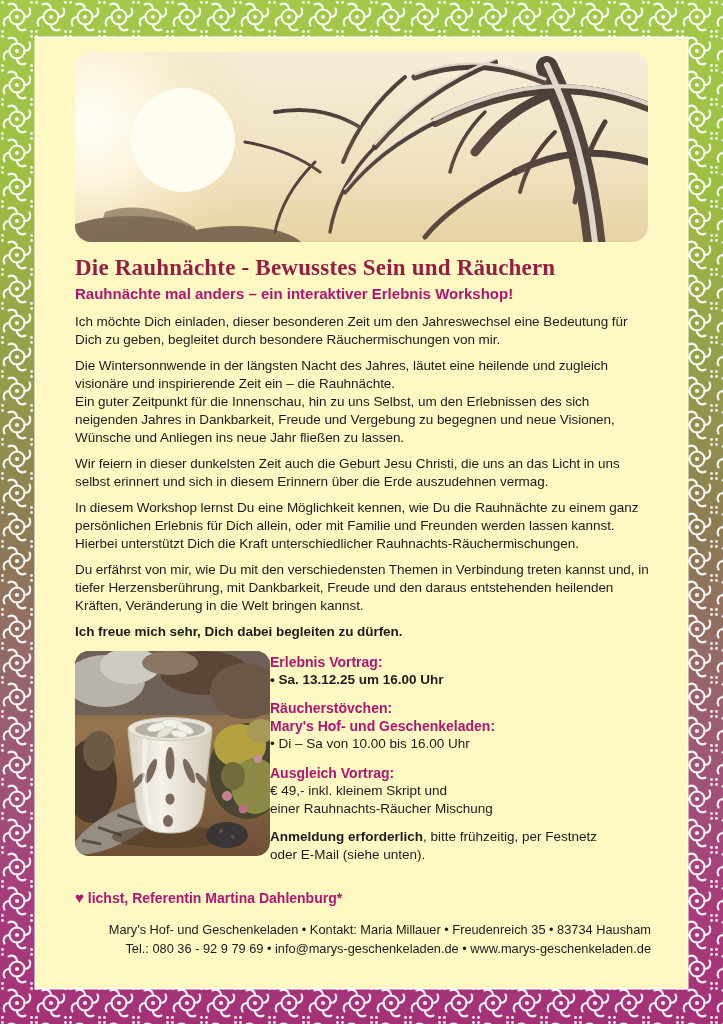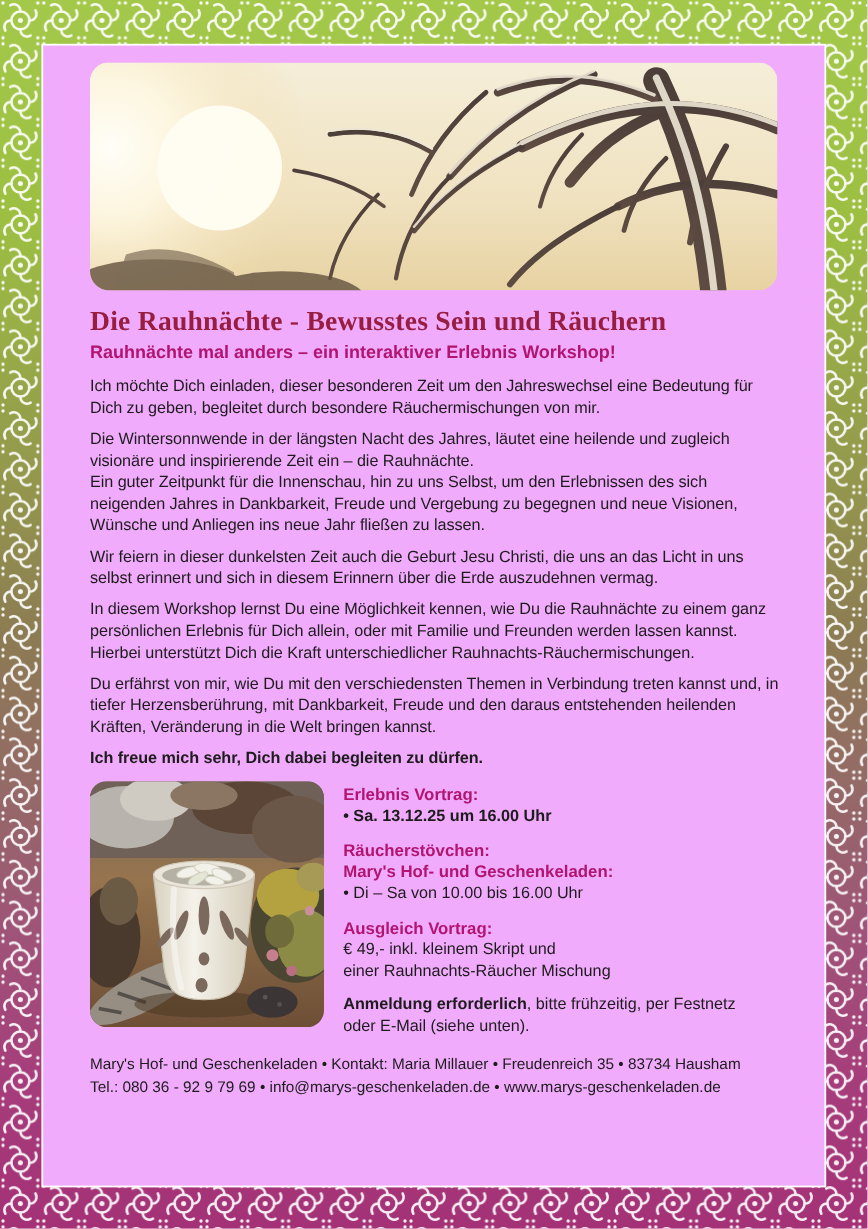--- a/index.html
+++ b/index.html
@@ -4,21 +4,21 @@
 <style>
   html,body{margin:0;padding:0;}
   body{
     width:723px;height:1024px;position:relative;overflow:hidden;
     font-family:"Liberation Sans","DejaVu Sans",sans-serif;
     background:#fff;color:#222;
   }
   .frame-svg{position:absolute;left:0;top:0;z-index:0;}
   .content{
     position:absolute;left:36px;top:38px;width:651px;height:950px;
-    background:#f0abfc;z-index:1;box-sizing:border-box;
+    background:#fef9c3;z-index:1;box-sizing:border-box;
     padding:14px 36px 0 39px;
   }
   .photo-header{
     width:573px;height:190px;border-radius:16px;overflow:hidden;
     margin-bottom:13px;position:relative;
   }
   .photo-header svg{display:block;}
   h1.title{
     font-family:"Liberation Serif","DejaVu Serif",serif;
     font-size:23px;font-weight:bold;color:#981e41;
@@ -28,40 +28,40 @@
     font-size:15px;font-weight:bold;color:#b11570;margin:0 0 11px 0;
   }
   .body-copy p{
     font-size:13.5px;line-height:1.33;color:#1e1b1c;margin:0 0 8px 0;
     letter-spacing:-0.05px;
   }
   .body-copy p.no-gap{margin-bottom:0;}
   .highlight{
     font-size:14px;font-weight:bold;color:#b11570;margin:11px 0 0 0;
   }
-  .columns{display:flex;gap:16px;margin-top:10px;}
+  .columns{display:flex;gap:0;margin-top:10px;}
   .product-photo{
     width:195px;height:205px;border-radius:14px;overflow:hidden;flex:0 0 auto;
   }
   .details{padding-top:2px;}
   .detail-group{margin-bottom:10px;}
   .detail-heading{font-size:14px;font-weight:bold;color:#b11570;line-height:1.3;}
   .detail-line{font-size:13.5px;color:#1e1b1c;line-height:1.35;}
   .detail-line.bold{font-weight:bold;}
   .detail-mixed{font-size:13.5px;color:#1e1b1c;line-height:1.35;max-width:330px;}
   .detail-mixed .b{font-weight:bold;}
   .shop-note{
     font-size:14px;font-weight:bold;color:#b11570;max-width:545px;
     margin-top:9px;line-height:1.35;
   }
   .signoff{font-size:14px;font-weight:bold;color:#b11570;margin-top:14px;}
   .signoff .heart{font-size:15px;}
   .footer{
-    text-align:left;font-size:12.8px;color:#1e1b1c;line-height:1.5;
-    margin-top:2px;
+    text-align:right;font-size:12.8px;color:#1e1b1c;line-height:1.5;
+    margin-top:14px;
   }
 </style>
 </head>
 <body>
 
 <svg class="frame-svg" width="723" height="1024" viewBox="0 0 723 1024" aria-hidden="true">
   <defs>
     <linearGradient id="frameGrad" x1="0" y1="0" x2="0" y2="1">
       <stop offset="0" stop-color="#a3c84a"></stop>
       <stop offset="0.18" stop-color="#9cbf42"></stop>
@@ -258,19 +258,20 @@
         <div class="detail-line">€ 49,- inkl. kleinem Skript und</div>
         <div class="detail-line">einer Rauhnachts-Räucher Mischung</div>
       </div>
       <div class="detail-group">
         <div class="detail-mixed"><span class="b">Anmeldung erforderlich</span><span>, bitte frühzeitig, per Festnetz oder E-Mail (siehe unten).</span></div>
       </div>
     </div>
   </div>
 
 
+  <div class="signoff"><span class="heart">♥</span><span> lichst, Referentin Martina Dahlenburg*</span></div>
 
   <div class="footer">
     <div>Mary's Hof- und Geschenkeladen • Kontakt: Maria Millauer • Freudenreich 35 • 83734 Hausham</div>
     <div>Tel.:  080 36 - 92 9 79 69 • info@marys-geschenkeladen.de • www.marys-geschenkeladen.de</div>
   </div>
 
 </div>
 
 </body></html>

